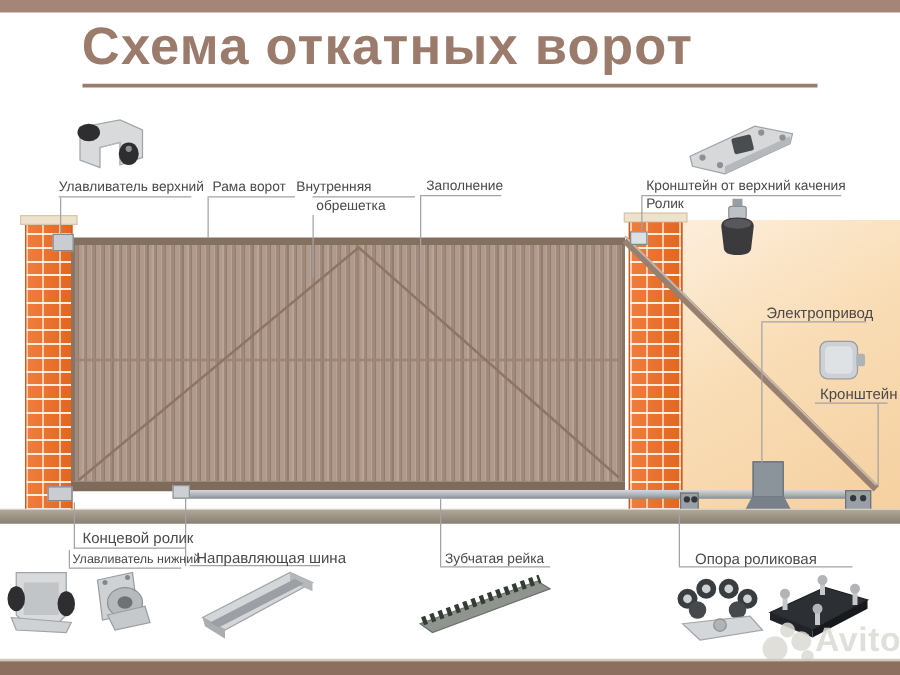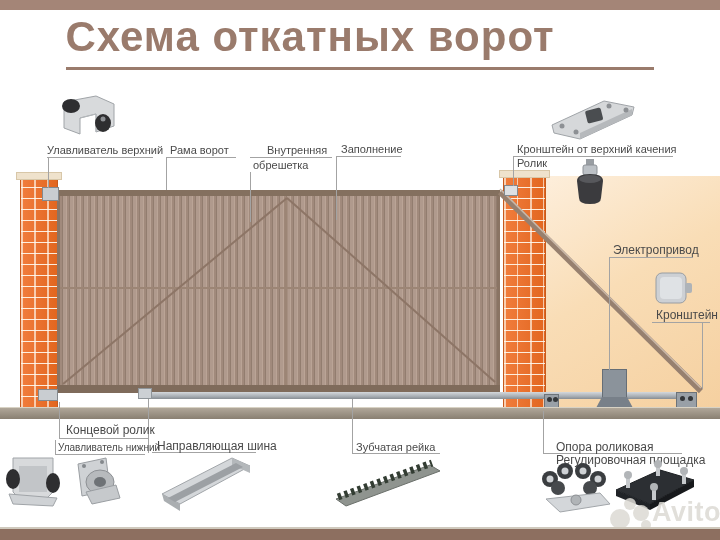--- a/index.html
+++ b/index.html
@@ -131,33 +131,32 @@
   <div class="ul" style="left:609px;top:257px;width:84px"></div>
   <div class="ul" style="left:652px;top:322px;width:58px"></div>
   <div class="ul" style="left:59px;top:438px;width:89px"></div>
   <div class="ul" style="left:55px;top:454px;width:90px"></div>
   <div class="ul" style="left:152px;top:452px;width:104px"></div>
   <div class="ul" style="left:352px;top:453px;width:88px"></div>
   <div class="ul" style="left:543px;top:453px;width:139px"></div>
 
   <div class="lbl" style="left:47px;top:144px">Улавливатель верхний</div>
   <div class="lbl" style="left:170px;top:144px">Рама ворот</div>
-  <div class="lbl" style="left:267px;top:144px">Внутренняя</div>
+  <div class="lbl" style="left:237px;top:144px">Внутренняя</div>
   <div class="lbl" style="left:253px;top:159px">обрешетка</div>
   <div class="lbl" style="left:341px;top:143px">Заполнение</div>
   <div class="lbl" style="left:517px;top:143px">Кронштейн от верхний качения</div>
   <div class="lbl" style="left:517px;top:157px">Ролик</div>
   <div class="lbl lbl-md" style="left:613px;top:243px">Электропривод</div>
   <div class="lbl lbl-md" style="left:656px;top:308px">Кронштейн</div>
   <div class="lbl lbl-md" style="left:66px;top:423px">Концевой ролик</div>
   <div class="lbl lbl-sm" style="left:58px;top:442px">Улавливатель нижний</div>
   <div class="lbl lbl-md" style="left:157px;top:439px">Направляющая шина</div>
   <div class="lbl" style="left:356px;top:441px">Зубчатая рейка</div>
   <div class="lbl lbl-md" style="left:556px;top:440px">Опора роликовая</div>
-  <div class="lbl lbl-md" style="left:556px;top:453px">Регулировочная площадка</div>
 
   <svg class="abs" style="left:50px;top:92px" width="78" height="52" viewBox="0 0 78 52">
     <path d="M14 10 L46 4 L64 12 L64 34 L46 40 L46 22 L30 26 L30 42 L14 36 Z" fill="#d8dadc" stroke="#a0a4a8"></path>
     <path d="M30 26 L46 22 L46 40" fill="none" stroke="#b4b8bb"></path>
     <ellipse cx="21" cy="14" rx="9" ry="7" fill="#2e2e30"></ellipse>
     <ellipse cx="53" cy="31" rx="8" ry="9" fill="#2e2e30"></ellipse>
     <circle cx="53" cy="27" r="2.5" fill="#8d9094"></circle>
   </svg>
 
   <svg class="abs" style="left:546px;top:95px" width="92" height="46" viewBox="0 0 92 46">

